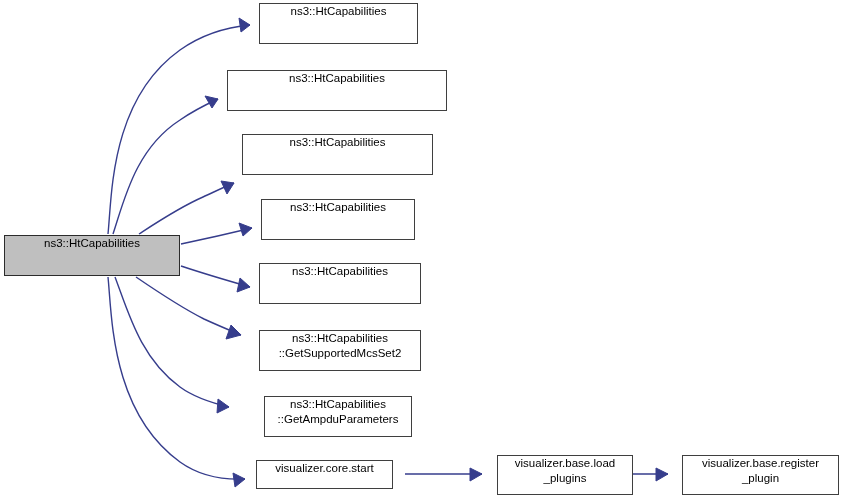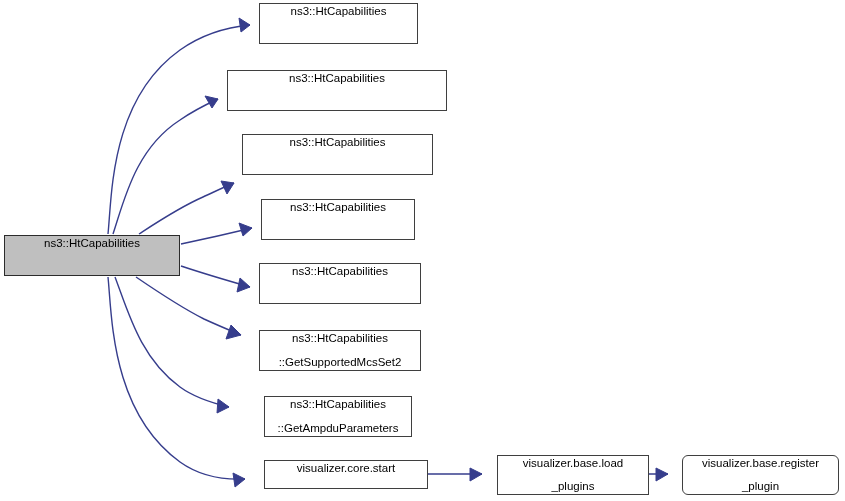--- a/index.html
+++ b/index.html
@@ -23,21 +23,21 @@
     width: 845px;
     height: 501px;
     pointer-events: none;
   }
   .node {
     position: absolute;
     box-sizing: border-box;
     display: flex;
     flex-direction: column;
     align-items: center;
-    justify-content: space-between;
+    justify-content: flex-start;
     background: #ffffff;
     border: 1px solid #3f3f3f;
     font-size: 11.5px;
     line-height: 15px;
     color: #000000;
     text-align: center;
     white-space: nowrap;
     z-index: 2;
   }
   .node.root {
@@ -94,25 +94,25 @@
         <span class="line">ns3::HtCapabilities</span>
       </div>
       <div class="node" style="left: 259px; top: 330px; width: 162px; height: 41px;">
         <span class="line">ns3::HtCapabilities</span>
         <span class="line">::GetSupportedMcsSet2</span>
       </div>
       <div class="node" style="left: 264px; top: 396px; width: 148px; height: 41px;">
         <span class="line">ns3::HtCapabilities</span>
         <span class="line">::GetAmpduParameters</span>
       </div>
-      <div class="node" style="left: 264px; top: 460px; width: 164px; height: 29px;">
+      <div class="node" style="left: 256px; top: 460px; width: 137px; height: 29px;">
         <span class="line">visualizer.core.start</span>
       </div>
-      <div class="node" style="left: 497px; top: 455px; width: 152px; height: 40px;">
+      <div class="node" style="left: 497px; top: 455px; width: 136px; height: 40px;">
         <span class="line">visualizer.base.load</span>
         <span class="line">_plugins</span>
       </div>
-      <div class="node" style="left: 682px; top: 455px; width: 157px; height: 40px; border-radius: 6px;">
+      <div class="node" style="left: 682px; top: 455px; width: 157px; height: 40px;">
         <span class="line">visualizer.base.register</span>
         <span class="line">_plugin</span>
       </div>
     </div>
 </div>
 
 </body></html>

